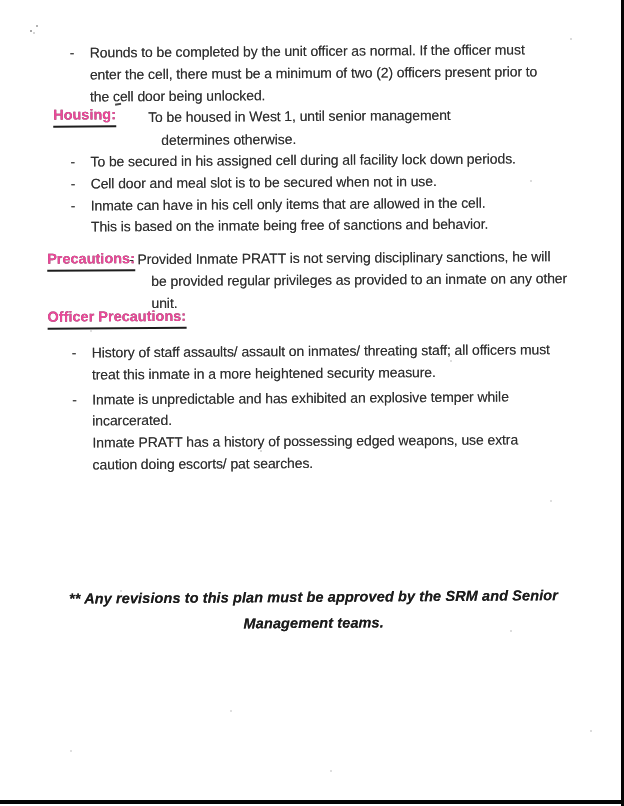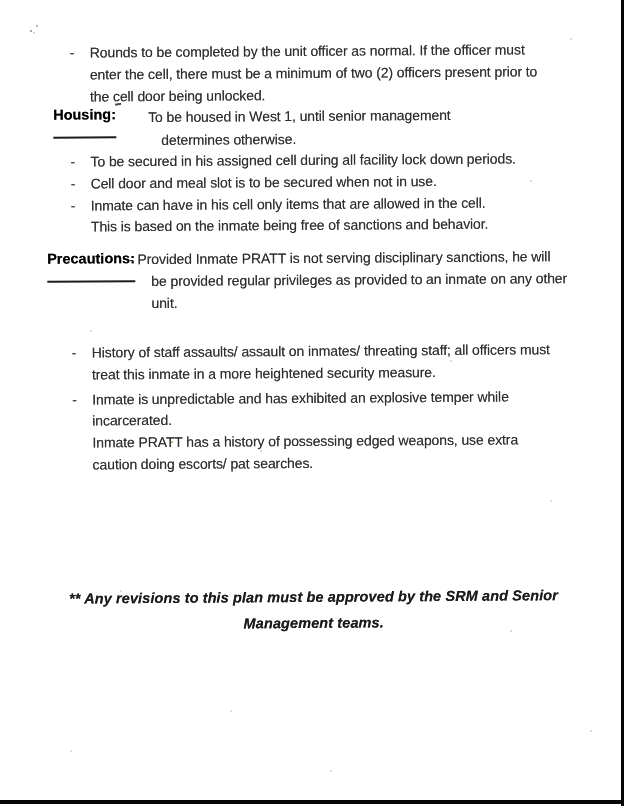--- a/index.html
+++ b/index.html
@@ -26,25 +26,25 @@
     font-size: 14px;
     line-height: 21.8px;
     letter-spacing: -0.1px;
     color: #2f2f2f;
     text-shadow: 0 0 0.6px rgba(70,70,70,0.75);
   }
   .ml { white-space: pre-line; }
   .heading {
     font-size: 14.5px;
     font-weight: bold;
-    color: #000000;
+    color: #ec4899;
     text-shadow: 0 0 0.6px rgba(40,40,40,0.8);
     border-bottom: 2px solid #1d1d1d;
     display: inline-block;
-    padding-bottom: 14px;
+    padding-bottom: 3px;
   }
   .row { display: flex; align-items: flex-start; }
   .dash {
     width: 20px;
     flex: 0 0 20px;
   }
   
   .intro       { position: absolute; top: 41px;  left: 72px;  width: 540px; }
   .housing-label { position: absolute; top: 104px; left: 55px; }
   .housing-mark {
@@ -143,20 +143,23 @@
       </div>
     </div>
 
     <div class="priv-label">
       <span class="heading">Precautions:</span>
     </div>
     <div class="priv-text bodytext ml">- Provided Inmate PRATT is not serving disciplinary sanctions, he will
 be provided regular privileges as provided to an inmate on any other
 unit.</div>
 
+    <div class="officer-heading">
+      <span class="heading">Officer Precautions:</span>
+    </div>
 
     <div class="obullets">
       <div class="row">
         <span class="dash bodytext">-</span>
         <span class="bodytext ml">History of staff assaults/ assault on inmates/ threating staff; all officers must
 treat this inmate in a more heightened security measure.</span>
       </div>
       <div class="row">
         <span class="dash bodytext">-</span>
         <span class="bodytext ml">Inmate is unpredictable and has exhibited an explosive temper while

